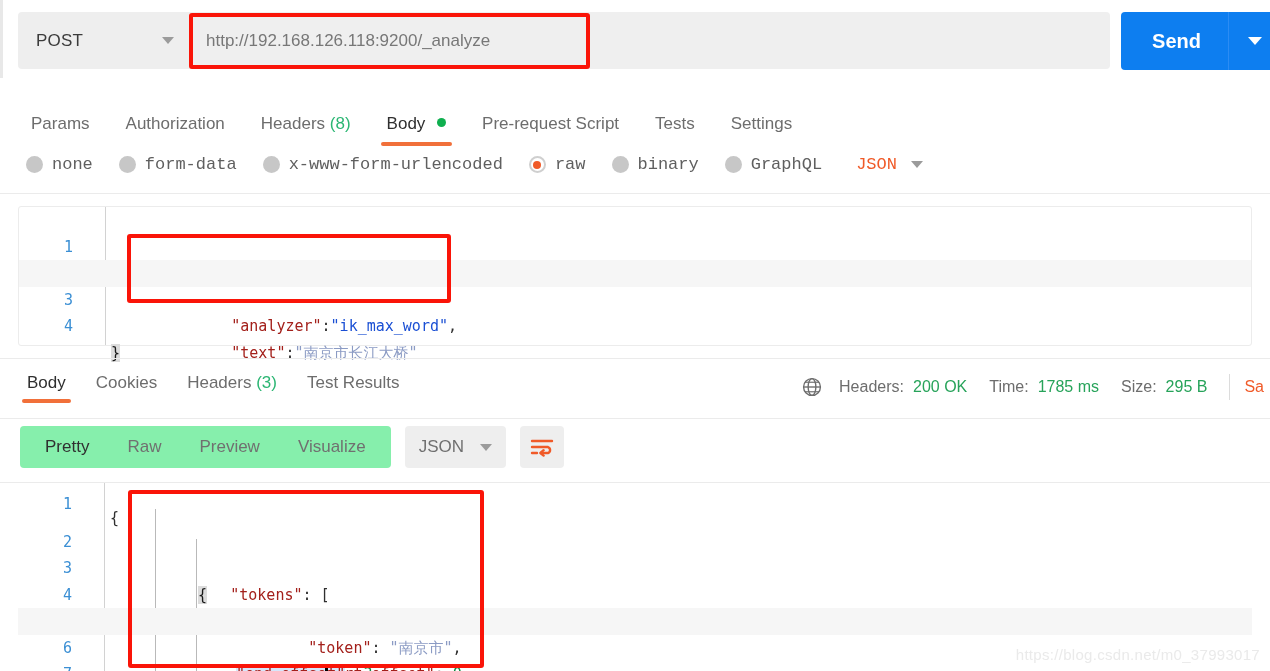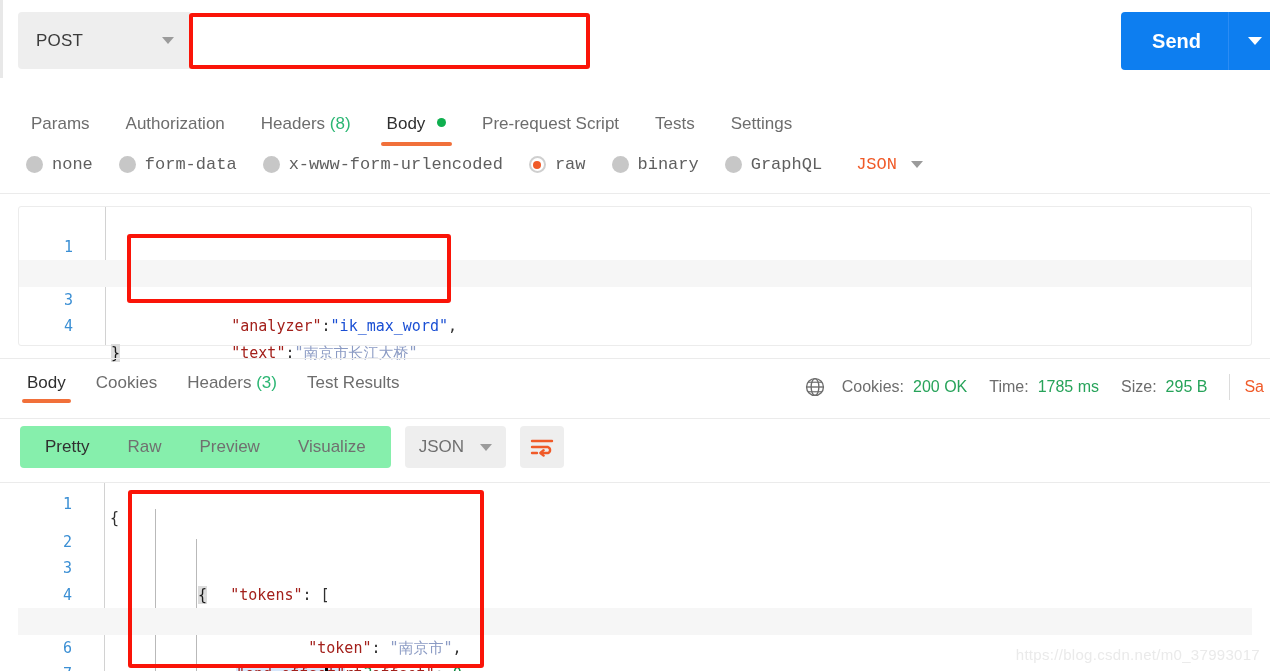--- a/index.html
+++ b/index.html
@@ -180,20 +180,23 @@
 
 <div id="app">
 
   <div class="rail-divider"></div>
 
   <div class="url-bar">
     <div class="method-box">
       <span class="method-label">POST</span>
       <span class="caret-dn"></span>
     </div>
+    <div class="url-box">
+      <span class="url-text">http://192.168.126.118:9200/_analyze</span>
+    </div>
   </div>
   <div class="redbox" id="redbox-url"></div>
 
   <div class="send-wrap">
     <span class="send-label">Send</span>
     <span class="send-sep"></span>
     <span class="send-caret-cell">
       <span class="caret-white"></span>
     </span>
   </div>
@@ -308,21 +311,21 @@
 
   <div class="res-meta">
     <svg class="globe" viewBox="0 0 24 24">
       <circle cx="12" cy="12" r="9.2" fill="none" stroke="#6d6d6d" stroke-width="1.5"></circle>
       <ellipse cx="12" cy="12" rx="4.2" ry="9.2" fill="none" stroke="#6d6d6d" stroke-width="1.5"></ellipse>
       <line x1="2.8" y1="12" x2="21.2" y2="12" stroke="#6d6d6d" stroke-width="1.5"></line>
       <line x1="4.3" y1="6.8" x2="19.7" y2="6.8" stroke="#6d6d6d" stroke-width="1.3"></line>
       <line x1="4.3" y1="17.2" x2="19.7" y2="17.2" stroke="#6d6d6d" stroke-width="1.3"></line>
     </svg>
     <span class="meta-item">
-      <span>Cookies:</span><span class="v">200 OK</span>
+      <span>Headers:</span><span class="v">200 OK</span>
     </span>
     <span class="meta-item">
       <span>Time:</span><span class="v">1785 ms</span>
     </span>
     <span class="meta-item">
       <span>Size:</span><span class="v">295 B</span>
     </span>
     <span class="meta-sep"></span>
     <span class="save-link">Sa</span>
   </div>

